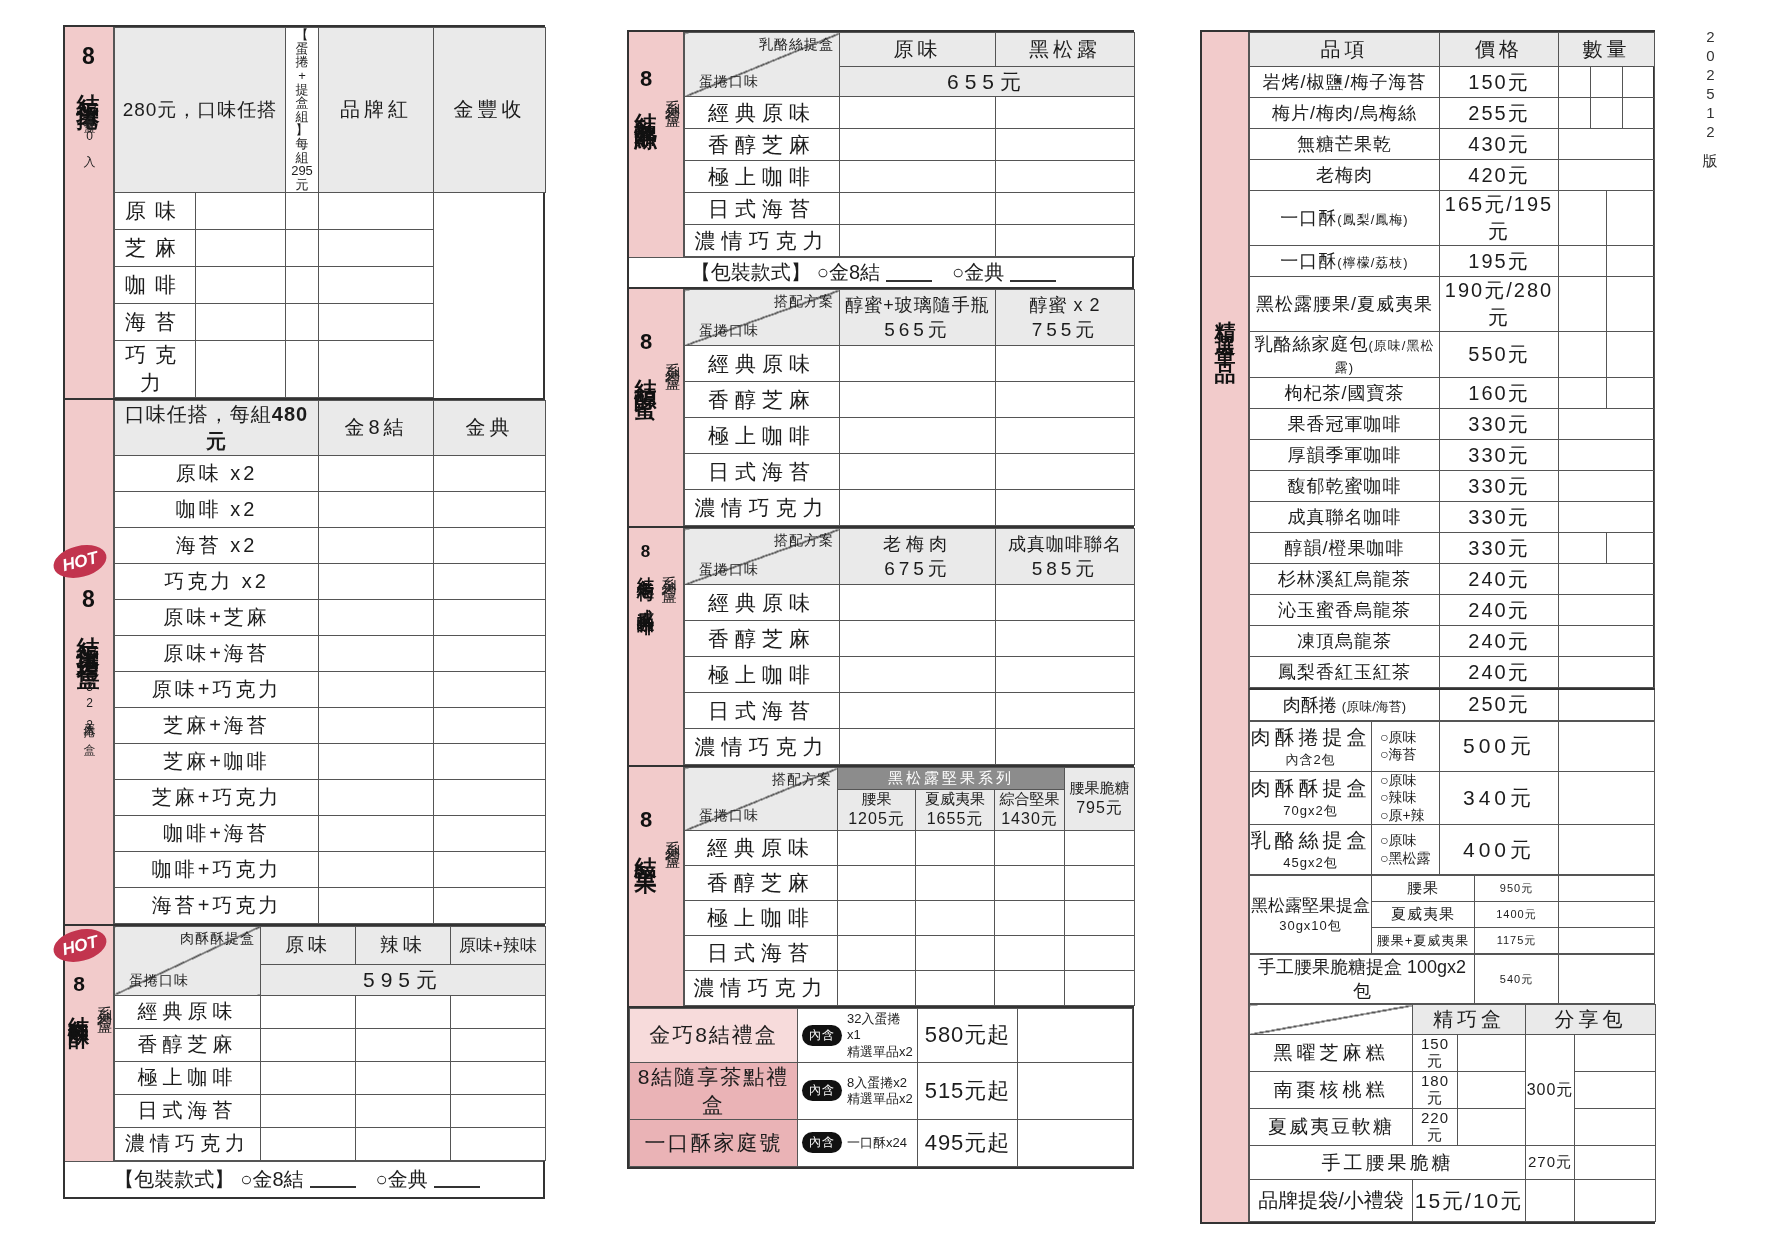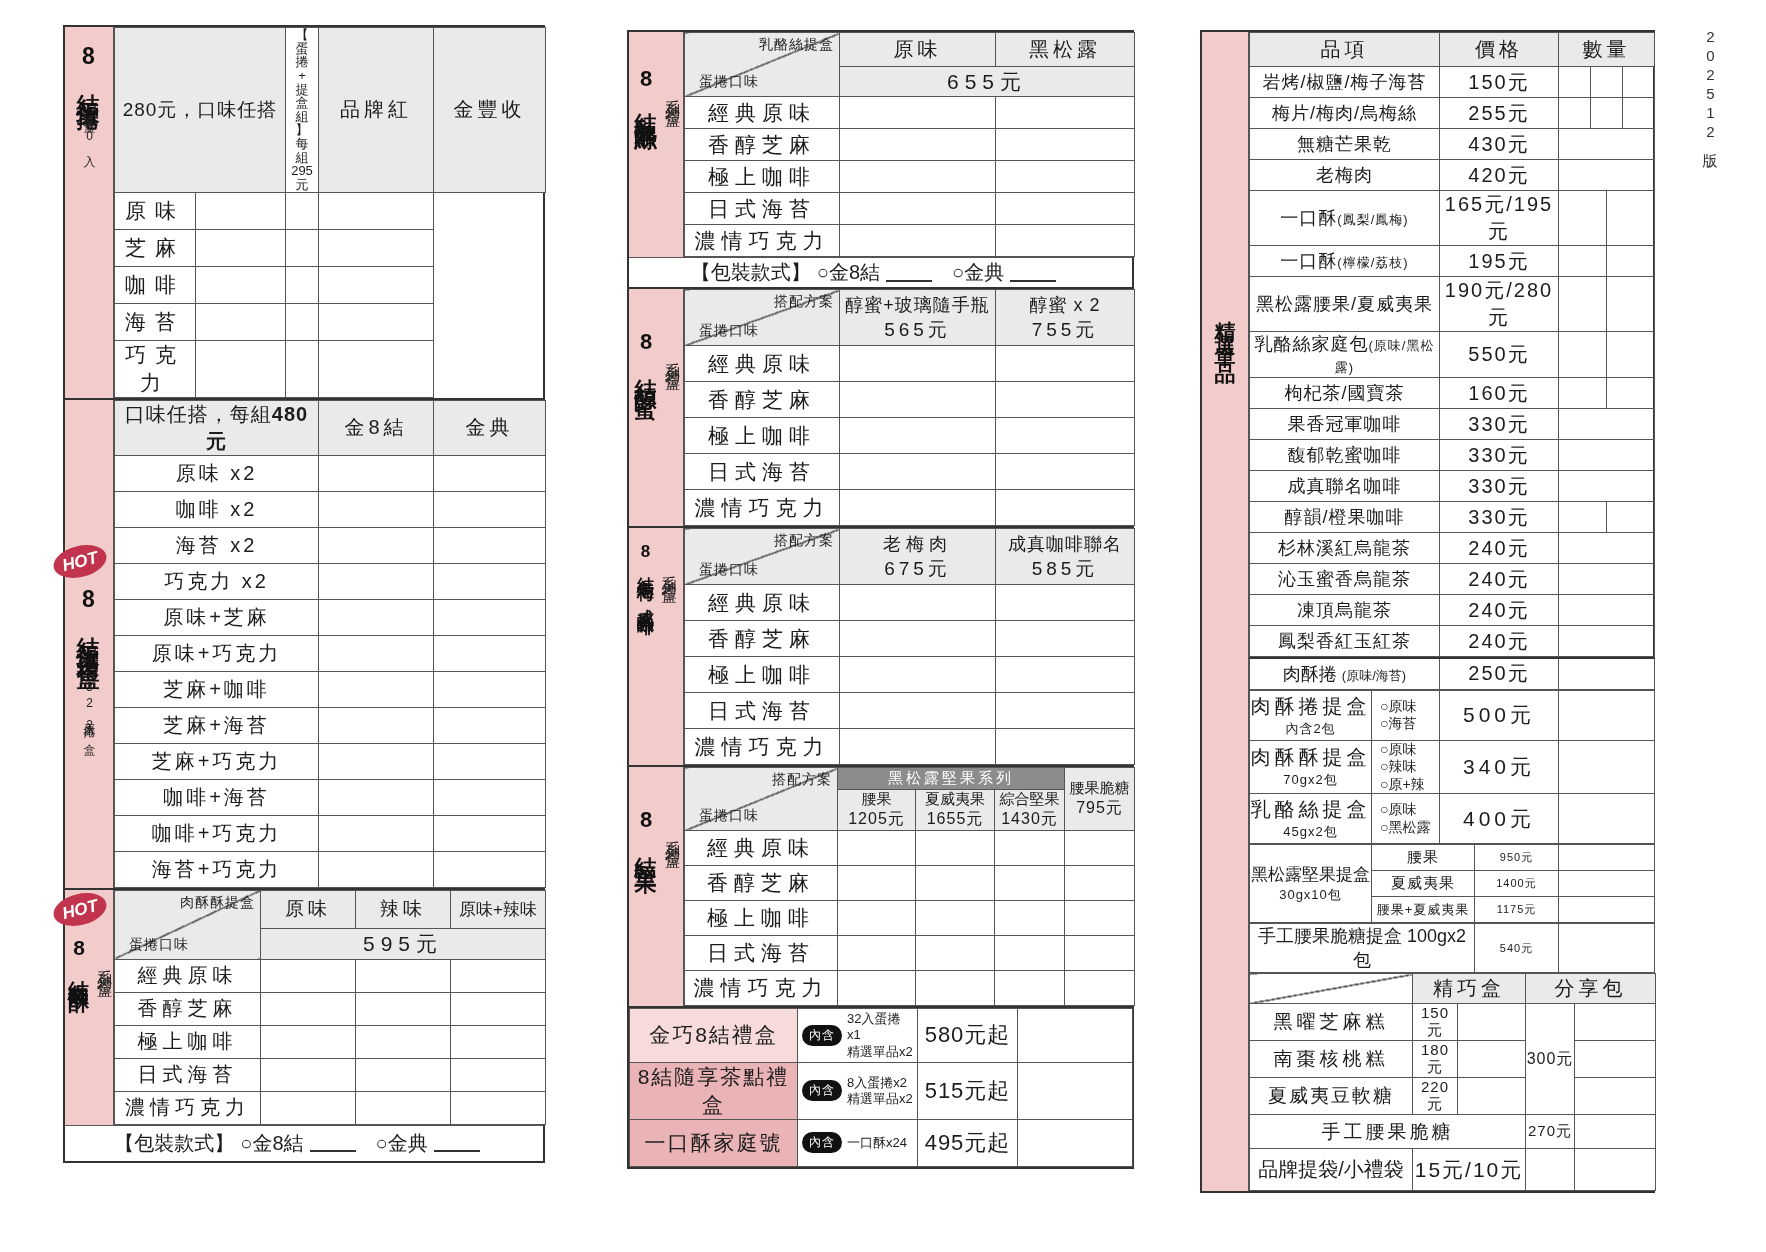--- a/index.html
+++ b/index.html
@@ -259,35 +259,40 @@
               <td class="blank"></td>
             </tr>
 
             <tr class="rh36">
               <td class="flav combo">原味+芝麻</td>
               <td class="blank"></td>
               <td class="blank"></td>
             </tr>
 
 
+            <tr class="rh36">
+              <td class="flav combo">原味+海苔</td>
+              <td class="blank"></td>
+              <td class="blank"></td>
+            </tr>
 
             <tr class="rh36">
               <td class="flav combo">原味+巧克力</td>
               <td class="blank"></td>
               <td class="blank"></td>
             </tr>
 
             <tr class="rh36">
+              <td class="flav combo">芝麻+海苔</td>
+              <td class="blank"></td>
+              <td class="blank"></td>
+            </tr>
+
+            <tr class="rh36">
               <td class="flav combo">芝麻+咖啡</td>
-              <td class="blank"></td>
-              <td class="blank"></td>
-            </tr>
-
-            <tr class="rh36">
-              <td class="flav combo">芝麻+海苔</td>
               <td class="blank"></td>
               <td class="blank"></td>
             </tr>
 
             <tr class="rh36">
               <td class="flav combo">芝麻+巧克力</td>
               <td class="blank"></td>
               <td class="blank"></td>
             </tr>
 
@@ -901,20 +906,32 @@
                   <span>果香冠軍咖啡</span>
                 </td>
                 <td class="price">330元</td>
                 <td class="qty">
                   <div class="qwrap">
                     <span class="qsub"></span>
                   </div>
                 </td>
               </tr>
 
+              <tr class="rh31">
+                <td class="rel" style="font-size:18px;letter-spacing:1px">
+                  
+                  <span>厚韻季軍咖啡</span>
+                </td>
+                <td class="price">330元</td>
+                <td class="qty">
+                  <div class="qwrap">
+                    <span class="qsub"></span>
+                  </div>
+                </td>
+              </tr>
 
 
               <tr class="rh31">
                 <td class="rel" style="font-size:18px;letter-spacing:1px">
                   
                   <span>馥郁乾蜜咖啡</span>
                 </td>
                 <td class="price">330元</td>
                 <td class="qty">
                   <div class="qwrap">

